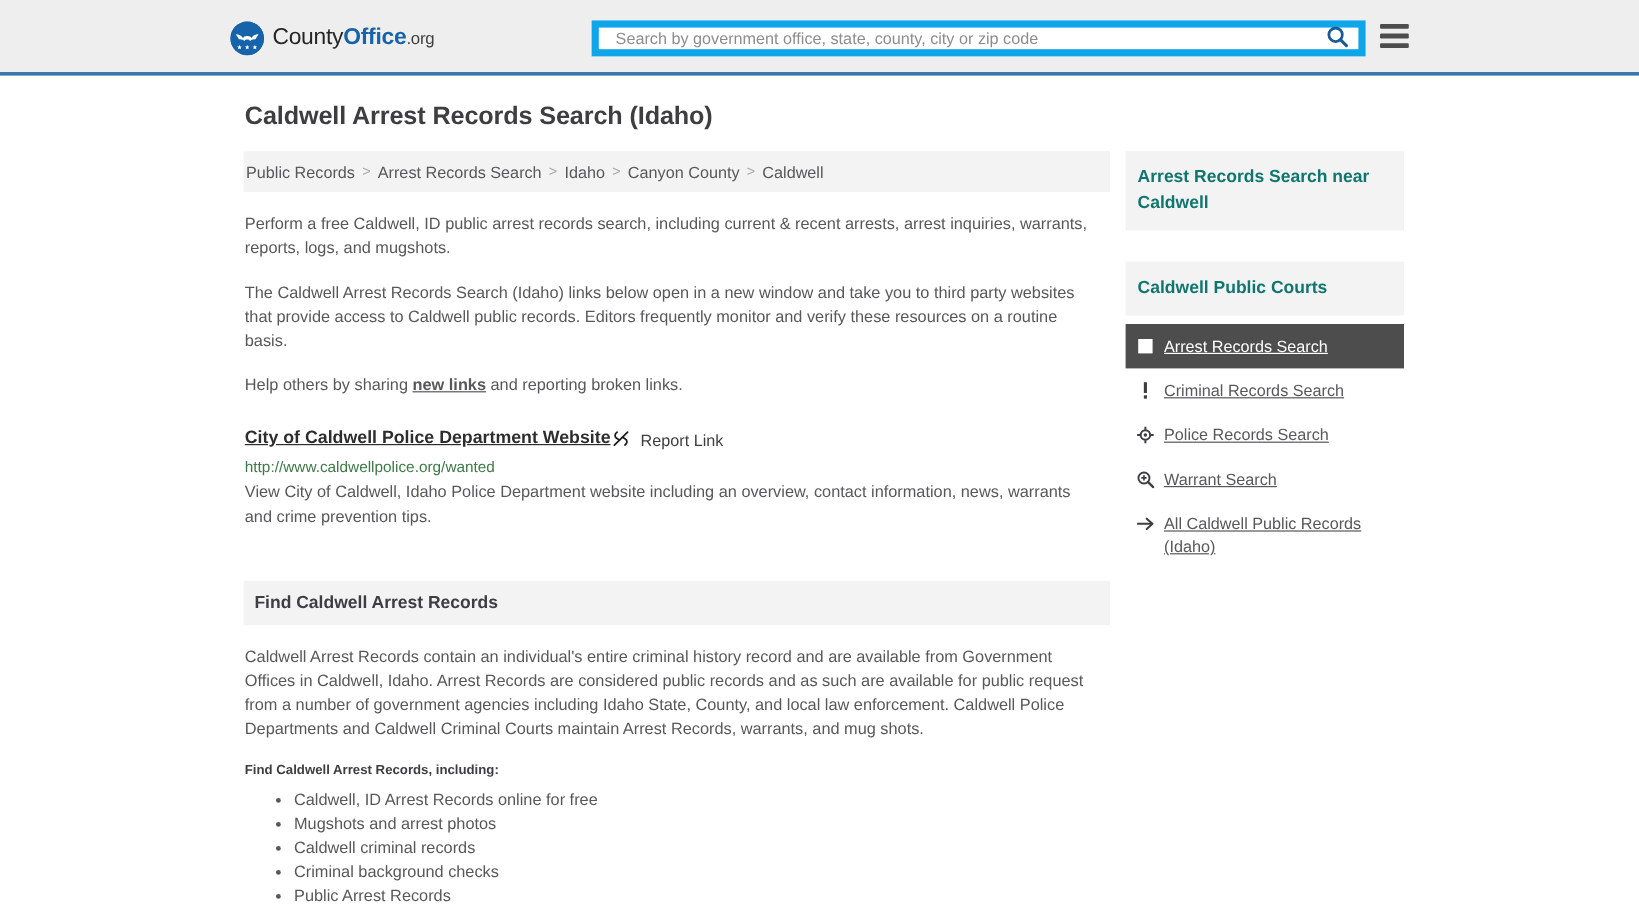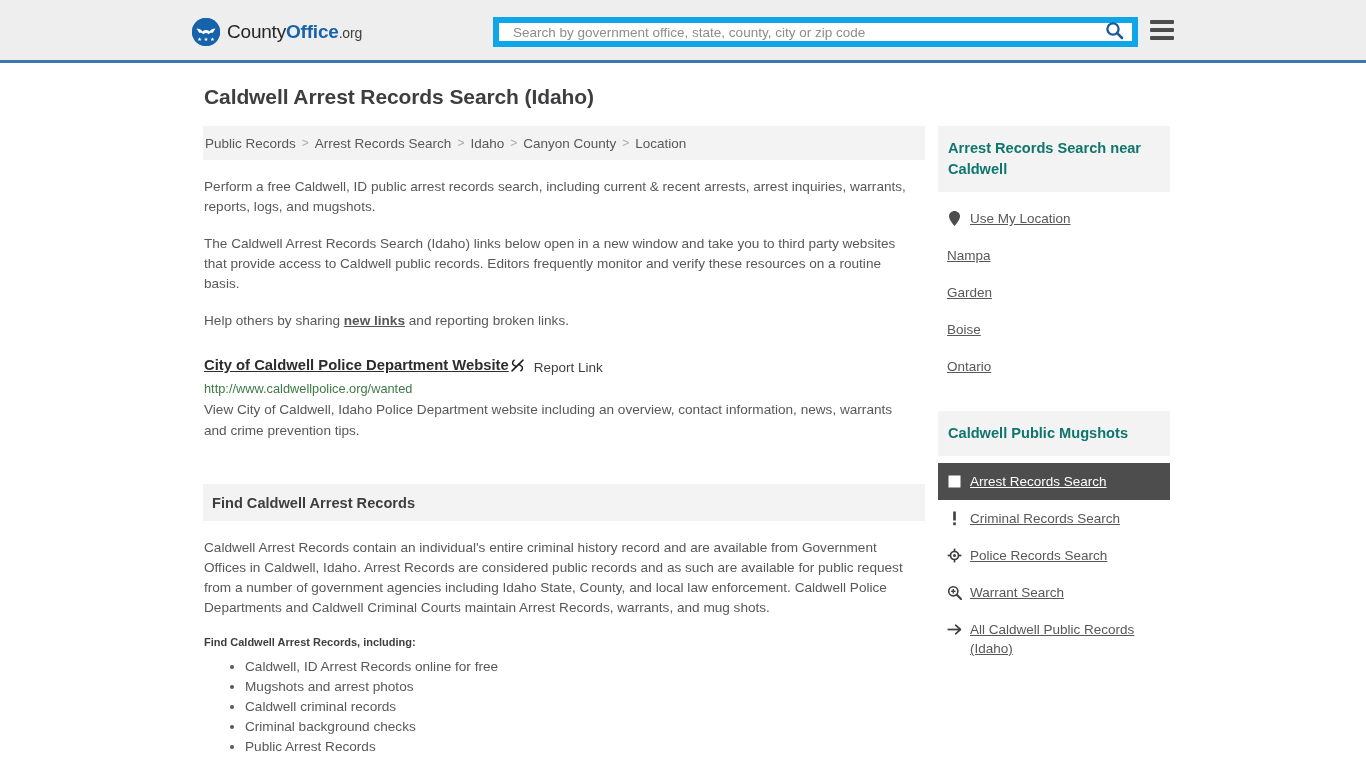--- a/index.html
+++ b/index.html
@@ -298,21 +298,21 @@
 
     <div class="breadcrumb">
       <a>Public Records</a>
       <span class="sep">&gt;</span>
       <a>Arrest Records Search</a>
       <span class="sep">&gt;</span>
       <a>Idaho</a>
       <span class="sep">&gt;</span>
       <a>Canyon County</a>
       <span class="sep">&gt;</span>
-      <a>Location</a>
+      <a>Caldwell</a>
     </div>
 
     <p class="body">Perform a free Caldwell, ID public arrest records search, including current &amp; recent arrests, arrest inquiries, warrants, reports, logs, and mugshots.</p>
     <p class="body">The Caldwell Arrest Records Search (Idaho) links below open in a new window and take you to third party websites that provide access to Caldwell public records. Editors frequently monitor and verify these resources on a routine basis.</p>
     <p class="body"><span>Help others by sharing </span><a>new links</a><span> and reporting broken links.</span></p>
 
     <div class="result">
       <div class="result-head">
         <a class="result-title">City of Caldwell Police Department Website</a>
         <span class="report-link">
@@ -346,50 +346,23 @@
       <li>Caldwell criminal records</li>
       <li>Criminal background checks</li>
       <li>Public Arrest Records</li>
     </ul>
   </div>
 
   <div class="sidebar">
 
     <div class="side-head">Arrest Records Search near Caldwell</div>
 
-    <div class="side-links">
-
-      <div class="side-link">
-        <span class="ic">
-          <svg width="11" height="15" viewBox="0 0 11 15" aria-hidden="true">
-            <path d="M5.5 0C2.5 0 0 2.4 0 5.3c0 3.9 5.5 9.7 5.5 9.7S11 9.2 11 5.3C11 2.4 8.5 0 5.5 0z" fill="#4d4d4d"></path>
-          </svg>
-        </span>
-        <span class="lbl">Use My Location</span>
-      </div>
-
-      <div class="side-link plain">
-        <span class="lbl">Nampa</span>
-      </div>
-
-      <div class="side-link plain">
-        <span class="lbl">Garden</span>
-      </div>
-
-      <div class="side-link plain">
-        <span class="lbl">Boise</span>
-      </div>
-
-      <div class="side-link plain">
-        <span class="lbl">Ontario</span>
-      </div>
-    </div>
 
     <div class="side-block2">
-      <div class="side-head">Caldwell Public Mugshots</div>
+      <div class="side-head">Caldwell Public Courts</div>
 
       <div class="side-list2">
 
         <div class="side-link active">
           <span class="ic">
             <svg width="13" height="13" viewBox="0 0 13 13" aria-hidden="true">
               <rect x="0.5" y="0.5" width="12" height="12" fill="#ffffff"></rect>
             </svg>
           </span>
           <span class="lbl">Arrest Records Search</span>

